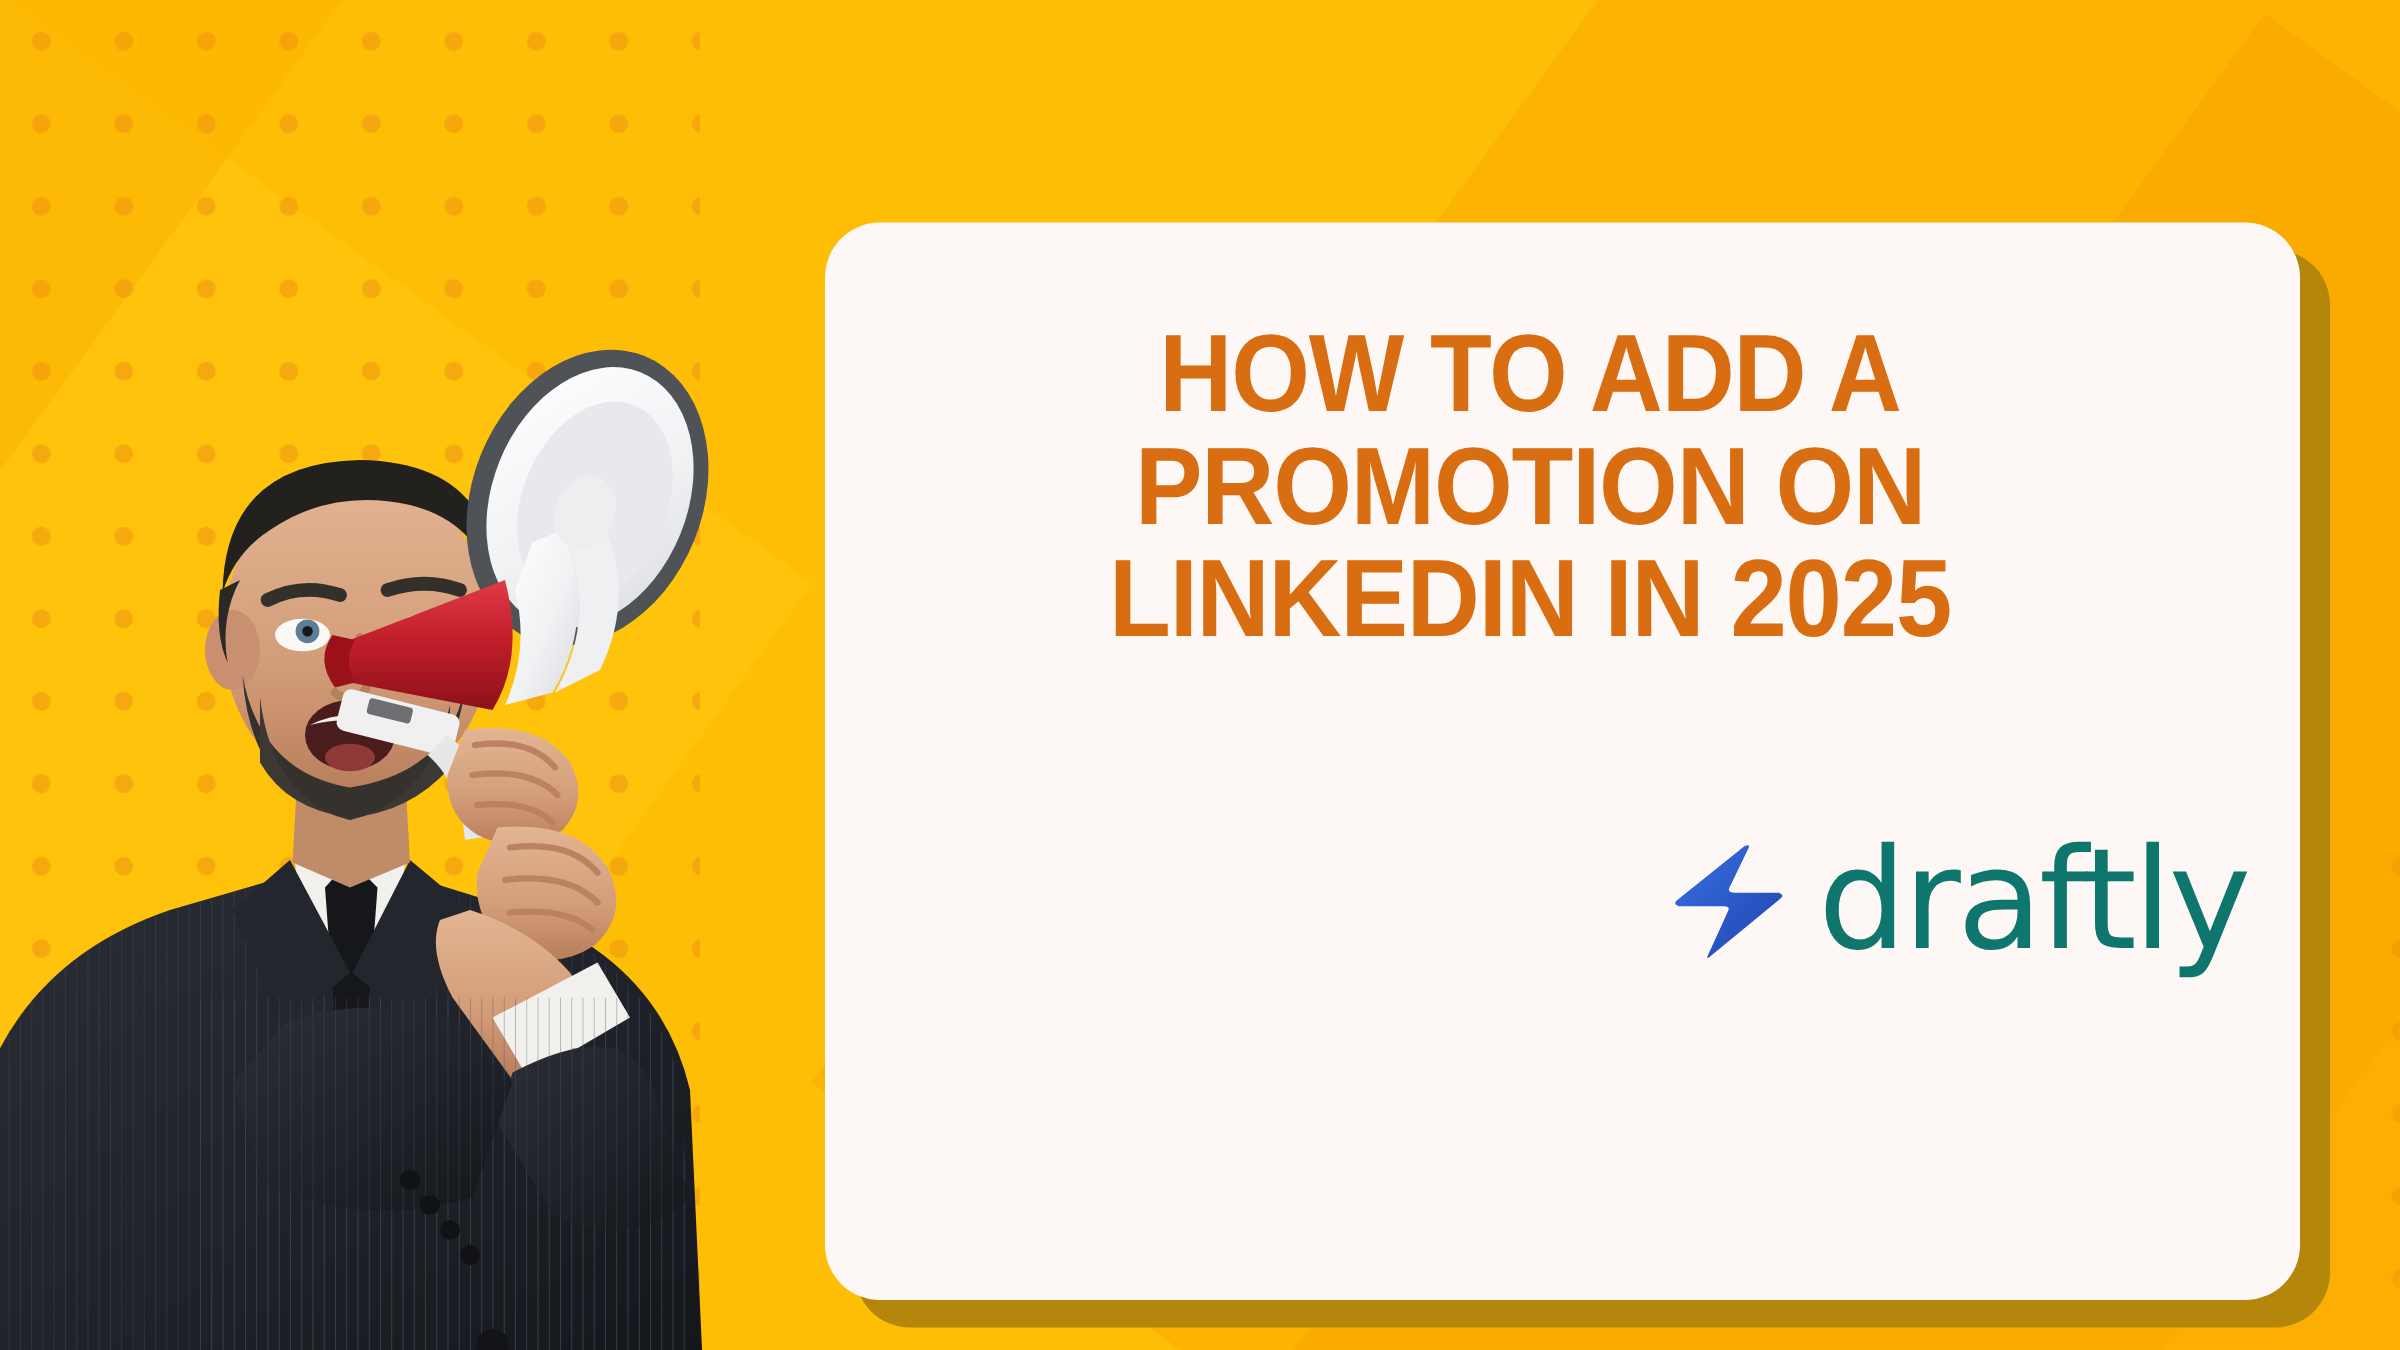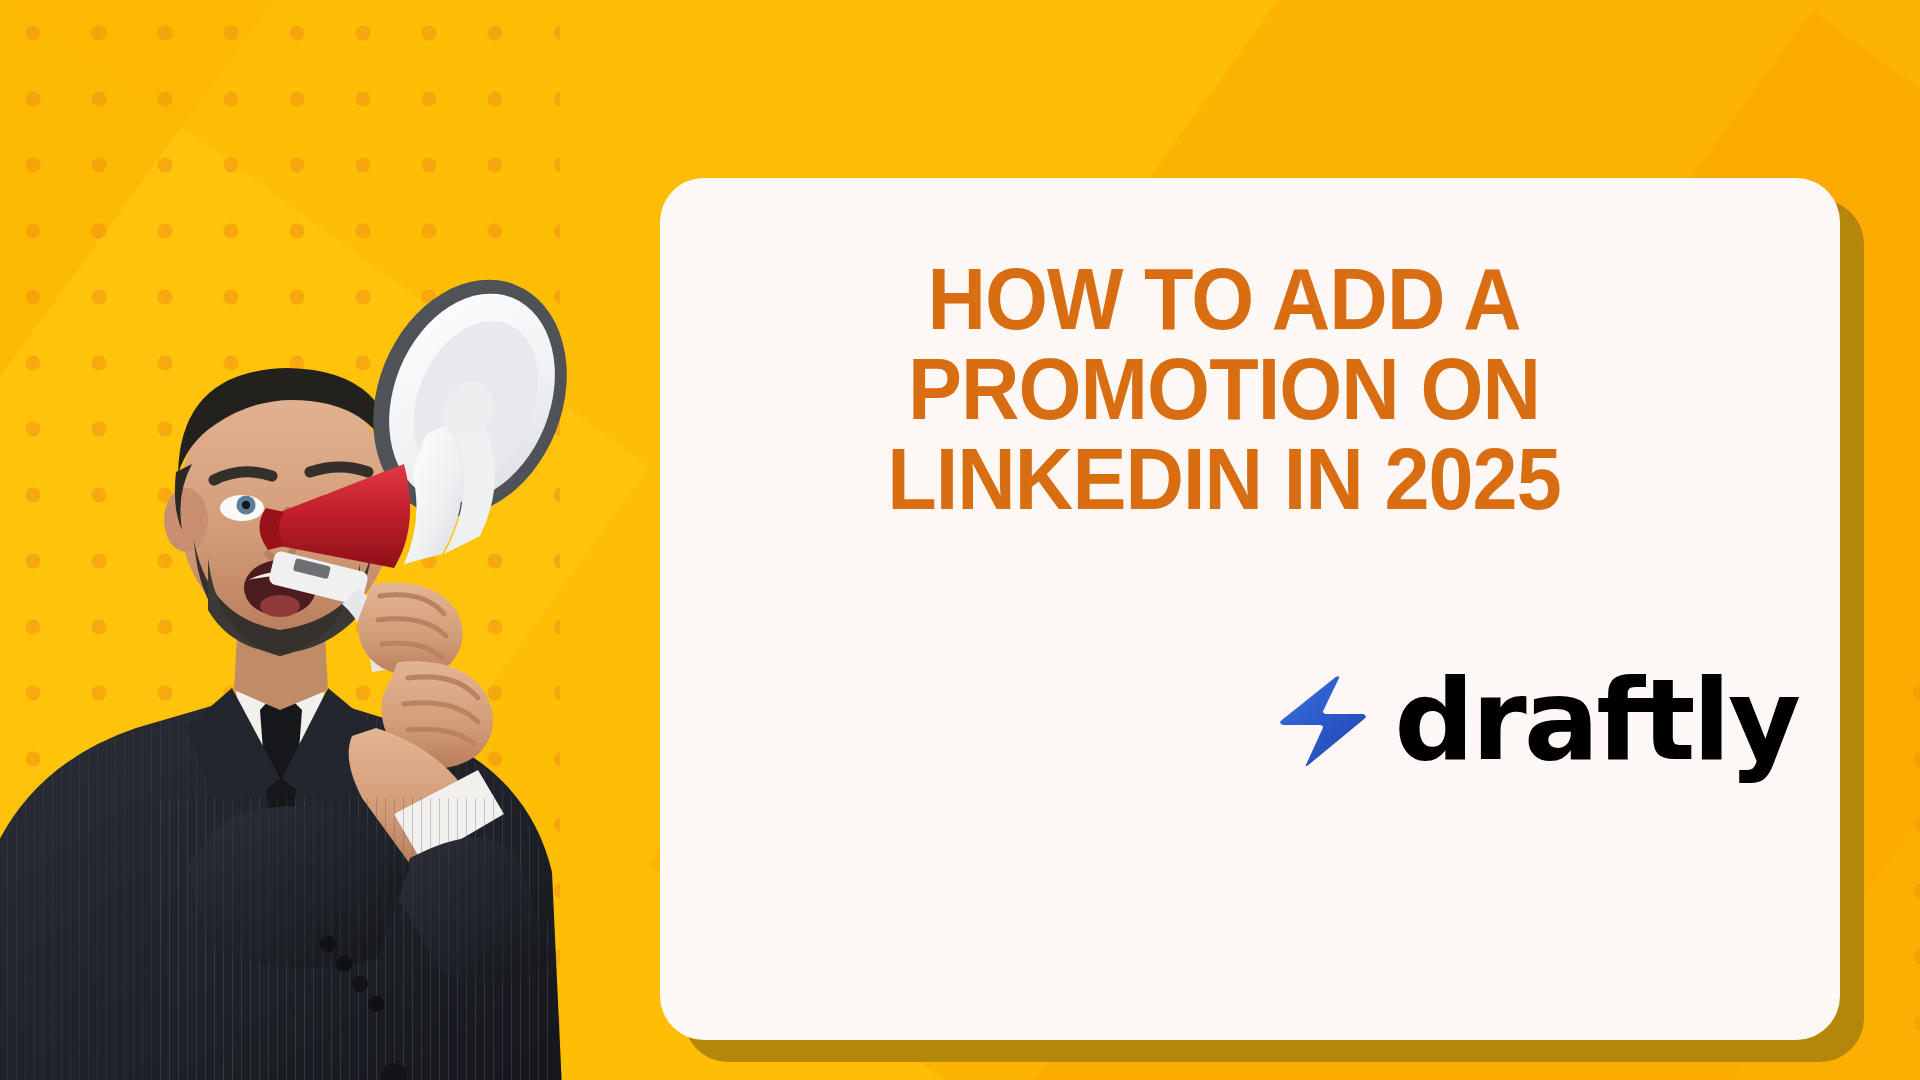--- a/index.html
+++ b/index.html
@@ -73,21 +73,21 @@
     padding:13px 28px 15px; border-radius:16px;
     white-space:nowrap;
   }
 
   .logo-row{
     position:absolute; right:42px; top:486px;
     display:flex; align-items:center; gap:22px;
   }
   .logo-bolt{ width:98px; height:98px; display:block; }
   .logo-word{
-    color:#000000; font-size:112px; font-weight:700;
+    color:#0f766e; font-size:112px; font-weight:400;
     letter-spacing:-3px; line-height:1; font-family:"DejaVu Sans", sans-serif;
   }
 
   
   .person{ position:absolute; left:-20px; top:258px; width:700px; height:830px; }
 </style>
 </head>
 <body>
 
 <div id="stage">

